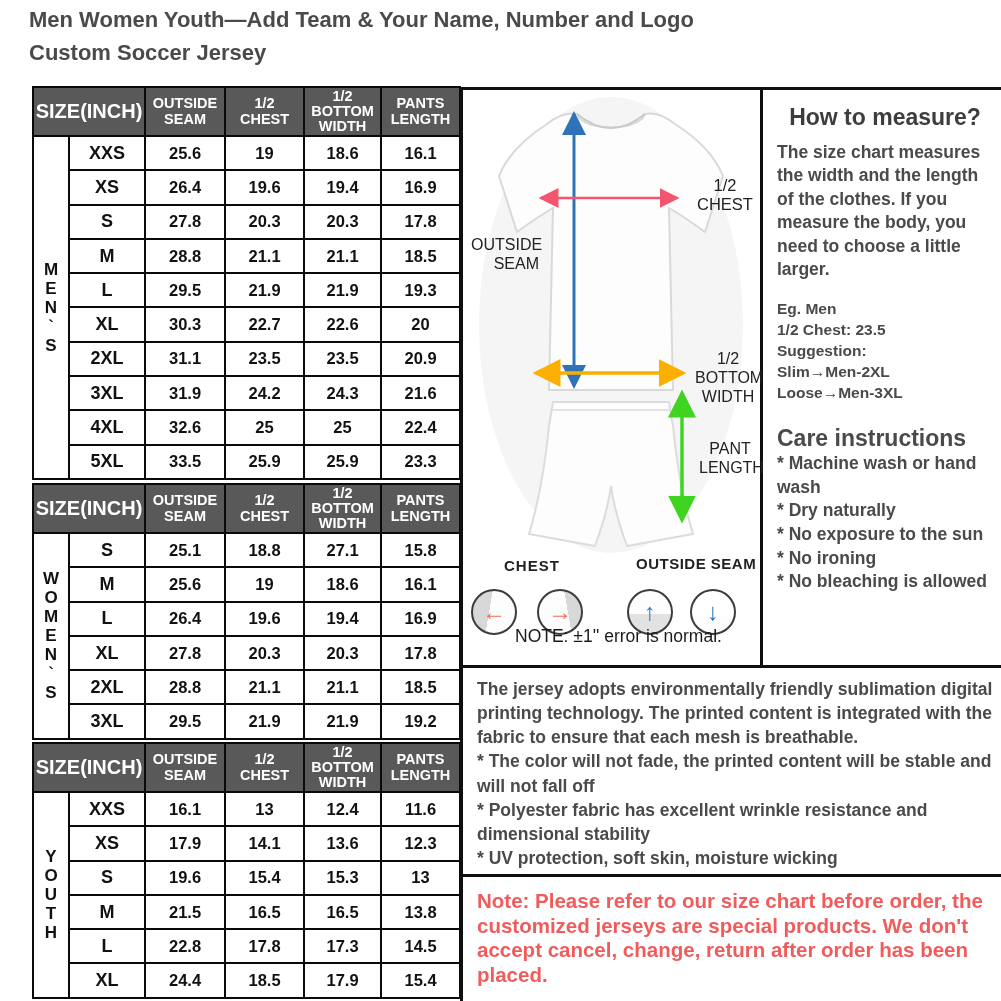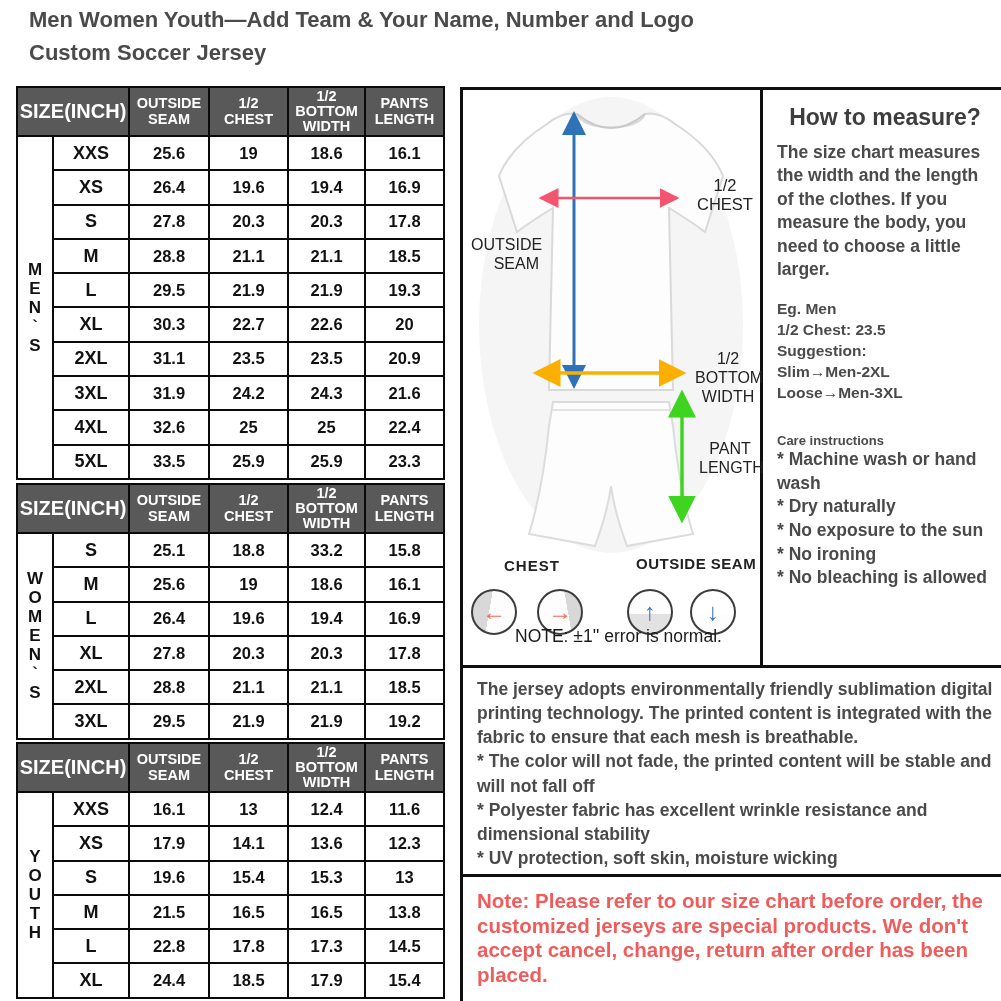--- a/index.html
+++ b/index.html
@@ -5,21 +5,21 @@
   html,body{margin:0;padding:0;}
   body{
     width:1001px;height:1001px;position:relative;overflow:hidden;
     background:#ffffff;font-family:"Liberation Sans",sans-serif;
   }
   
   .titles{position:absolute;left:29px;top:3px;}
   .title-line{font-size:22px;font-weight:bold;color:#4a4a4a;line-height:33px;white-space:nowrap;}
 
   
-  .size-table{position:absolute;left:16px;width:428px;border-collapse:collapse;table-layout:fixed;}
+  .size-table{position:absolute;left:32px;width:428px;border-collapse:collapse;table-layout:fixed;}
   #table-men{top:86px;}
   #table-women{top:483px;}
   #table-youth{top:742px;}
   .size-table th,.size-table td{border:2px solid #0a0a0a;text-align:center;padding:0;vertical-align:middle;}
   .size-table thead th{background:#595959;color:#ffffff;height:47px;font-weight:bold;}
   .size-table .h-size{font-size:20px;}
   .size-table .h-col{font-size:14.5px;line-height:1.05;white-space:pre-line;}
   .size-table tbody tr{height:34.3px;}
   .size-table .size-cell{font-size:18px;font-weight:bold;color:#111;}
   .size-table .val-cell{font-size:16.5px;font-weight:bold;color:#111;}
@@ -55,21 +55,21 @@
   #mc4{left:227px;background:linear-gradient(0deg,#fdfdfd 42%,#ffffff 42%);}
   .mc-arrow{font-size:24px;font-weight:bold;line-height:1;}
   .mc-red{color:#f46a51;}
   .mc-blue{color:#2e73b8;}
   #dnote{left:52px;top:536px;font-size:17.5px;color:#1a1a1a;font-weight:normal;white-space:nowrap;}
 
   
   .hm-title{font-size:23px;font-weight:bold;color:#3d3d3d;text-align:center;margin:8px 0 10px 0;}
   .hm-body{font-size:17.5px;font-weight:600;line-height:1.34;margin:0 0 16px 0;}
   .hm-eg{font-size:15.5px;font-weight:bold;line-height:1.36;}
-  .hm-care-title{font-size:13px;font-weight:600;margin-top:30px;}
+  .hm-care-title{font-size:23px;font-weight:600;margin-top:22px;}
   .hm-care-item{font-size:17.5px;font-weight:600;line-height:1.35;}
 
   .desc-line{font-size:17.5px;font-weight:600;line-height:1.38;}
   .panel-note .note-text{font-size:20.5px;font-weight:bold;line-height:1.2;color:#f05c5c;}
 </style>
 </head>
 <body>
 
 <div class="titles">
   <div class="title-line">Men Women Youth—Add Team &amp; Your Name, Number and Logo</div>
@@ -205,21 +205,21 @@
         <td rowspan="6" class="group-cell">W
 O
 M
 E
 N
 `
 S</td>
         <td class="size-cell">S</td>
         <td class="val-cell">25.1</td>
         <td class="val-cell">18.8</td>
-        <td class="val-cell">33.2</td>
+        <td class="val-cell">27.1</td>
         <td class="val-cell">15.8</td>
       </tr>
       <tr>
         <td class="size-cell">M</td>
         <td class="val-cell">25.6</td>
         <td class="val-cell">19</td>
         <td class="val-cell">18.6</td>
         <td class="val-cell">16.1</td>
       </tr>
       <tr>

